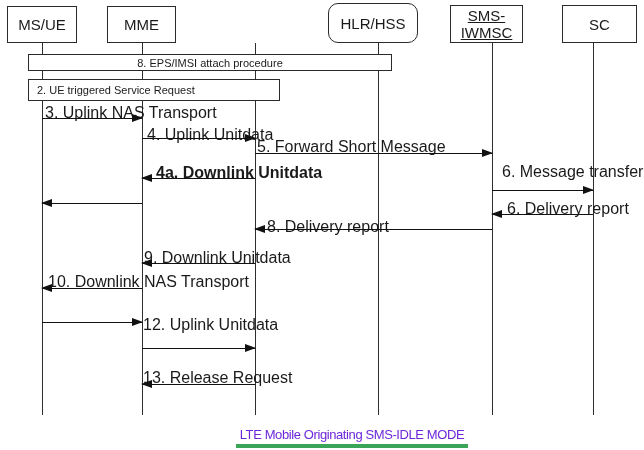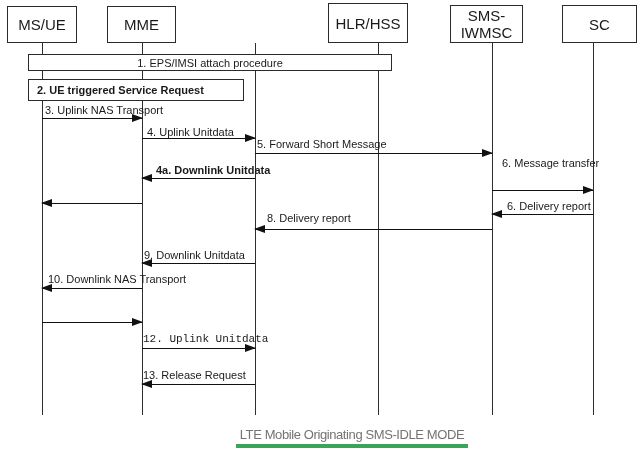--- a/index.html
+++ b/index.html
@@ -13,63 +13,63 @@
     display:flex;align-items:center;justify-content:center;text-align:center;
     font-size:15px;line-height:17px;box-sizing:border-box;
   }
   .lifeline{position:absolute;width:1.4px;background:#2e2e2e;}
   .pbox{
     position:absolute;border:1.4px solid #2a2a2a;background:#fff;
     font-size:11px;box-sizing:border-box;display:flex;align-items:center;white-space:nowrap;
   }
   .pbox.center{justify-content:center;}
   .pbox.left{justify-content:flex-start;padding-left:8px;}
-  .msg-label{position:absolute;font-size:11px;white-space:nowrap;}
+  .msg-label{position:absolute;font-size:16px;white-space:nowrap;}
   .arrow{position:absolute;height:0;border-top:1.8px solid #111;}
   .head{position:absolute;width:0;height:0;top:-5.4px;}
   .head.r{right:-1px;border-left:11px solid #111;border-top:4.5px solid transparent;border-bottom:4.5px solid transparent;}
   .head.l{left:-1px;border-right:11px solid #111;border-top:4.5px solid transparent;border-bottom:4.5px solid transparent;}
   .caption{
     position:absolute;left:352px;top:427px;transform:translateX(-50%);
-    font-size:13px;letter-spacing:-0.4px;white-space:nowrap;color:#737373;
+    font-size:13px;letter-spacing:-0.4px;white-space:nowrap;color:#6d28d9;
   }
   .caption-underline{position:absolute;left:236px;top:444px;width:232px;height:3.5px;background:#3aa558;}
 </style>
 </head>
 <body>
 
 <div class="stage">
 
   <div class="ebox" style="left:7px;top:6px;width:70px;height:37px;">
       <span>MS/UE</span>
     </div>
   <div class="ebox" style="left:107px;top:6px;width:69px;height:37px;">
       <span>MME</span>
     </div>
-  <div class="ebox" style="left:328px;top:3px;width:80px;height:40px;">
+  <div class="ebox" style="left:328px;top:3px;width:90px;height:40px;border-radius:10px;">
       <span>HLR/HSS</span>
     </div>
   <div class="ebox" style="left:450px;top:5px;width:73px;height:38px;">
-      <span style="display:inline-block;width:58px;">SMS-IWMSC</span>
+      <span style="display:inline-block;width:58px;text-decoration:underline;">SMS-IWMSC</span>
     </div>
   <div class="ebox" style="left:562px;top:5px;width:75px;height:38px;">
       <span>SC</span>
     </div>
 
   <div class="lifeline" style="left:42px;top:43px;height:372px;"></div>
   <div class="lifeline" style="left:142px;top:43px;height:372px;"></div>
   <div class="lifeline" style="left:255px;top:43px;height:372px;"></div>
   <div class="lifeline" style="left:378px;top:43px;height:372px;"></div>
   <div class="lifeline" style="left:492px;top:43px;height:372px;"></div>
   <div class="lifeline" style="left:593px;top:43px;height:372px;"></div>
 
   <div class="pbox center" style="left:28px;top:54px;width:364px;height:17px;">
-    <span>1. EPS/IMSI attach procedure</span>
+    <span>8. EPS/IMSI attach procedure</span>
   </div>
-  <div class="pbox left" style="left:28px;top:79px;width:216px;height:22px;font-weight:bold;">
+  <div class="pbox left" style="left:28px;top:79px;width:252px;height:22px;">
     <span>2. UE triggered Service Request</span>
   </div>
 
   <div class="msg-label" style="left:45px;top:104px;">3. Uplink NAS Transport</div>
   <div class="arrow" style="left:42px;top:118px;width:100px;">
       <div class="head r"></div>
     </div>
 
   <div class="msg-label" style="left:147px;top:126px;">4. Uplink Unitdata</div>
   <div class="arrow" style="left:142px;top:138px;width:113px;">
@@ -79,54 +79,54 @@
   <div class="msg-label" style="left:257px;top:138px;">5. Forward Short Message</div>
   <div class="arrow" style="left:255px;top:153px;width:237px;">
       <div class="head r"></div>
     </div>
 
   <div class="msg-label" style="left:156px;top:164px;font-weight:bold;">4a. Downlink Unitdata</div>
   <div class="arrow" style="left:142px;top:178px;width:113px;">
       <div class="head l"></div>
     </div>
 
-  <div class="msg-label" style="left:502px;top:157px;">6. Message transfer</div>
+  <div class="msg-label" style="left:502px;top:163px;">6. Message transfer</div>
   <div class="arrow" style="left:492px;top:190px;width:101px;">
       <div class="head r"></div>
     </div>
 
   <div class="arrow" style="left:42px;top:203px;width:100px;">
       <div class="head l"></div>
     </div>
 
   <div class="msg-label" style="left:507px;top:200px;">6. Delivery report</div>
   <div class="arrow" style="left:492px;top:214px;width:101px;">
       <div class="head l"></div>
     </div>
 
-  <div class="msg-label" style="left:267px;top:212px;text-align:center;">8. Delivery report</div>
+  <div class="msg-label" style="left:267px;top:218px;text-align:center;">8. Delivery report</div>
   <div class="arrow" style="left:255px;top:229px;width:237px;">
       <div class="head l"></div>
     </div>
 
   <div class="msg-label" style="left:144px;top:249px;">9. Downlink Unitdata</div>
   <div class="arrow" style="left:142px;top:263px;width:113px;">
       <div class="head l"></div>
     </div>
 
   <div class="msg-label" style="left:48px;top:273px;">10. Downlink NAS Transport</div>
   <div class="arrow" style="left:42px;top:288px;width:100px;">
       <div class="head l"></div>
     </div>
 
   <div class="arrow" style="left:42px;top:322px;width:100px;">
       <div class="head r"></div>
     </div>
 
-  <div class="msg-label" style="left:143px;top:333px;font-family:Liberation Mono, monospace;">12. Uplink Unitdata</div>
+  <div class="msg-label" style="left:143px;top:316px;">12. Uplink Unitdata</div>
   <div class="arrow" style="left:142px;top:348px;width:113px;">
       <div class="head r"></div>
     </div>
 
   <div class="msg-label" style="left:143px;top:369px;">13. Release Request</div>
   <div class="arrow" style="left:142px;top:384px;width:113px;">
       <div class="head l"></div>
     </div>
 
   <div class="caption">LTE Mobile Originating SMS-IDLE MODE</div>

